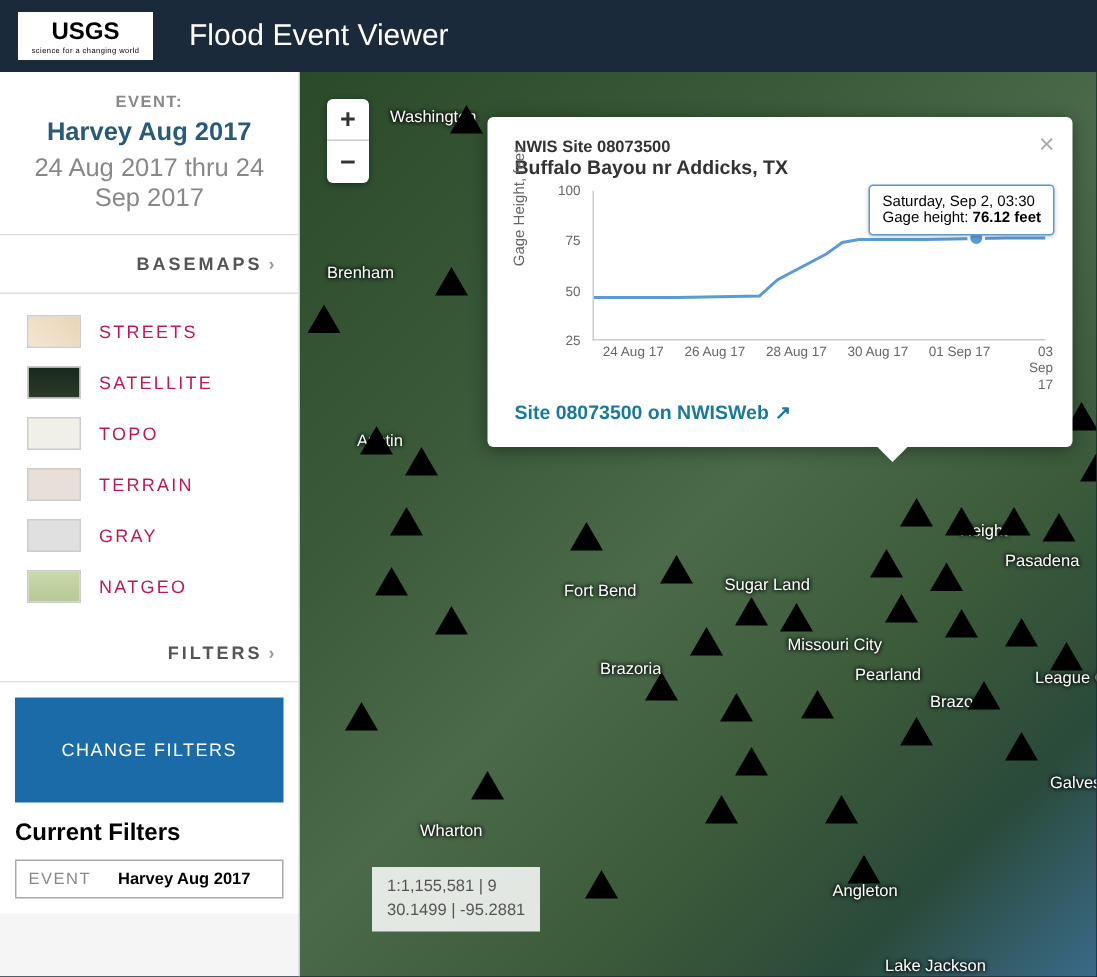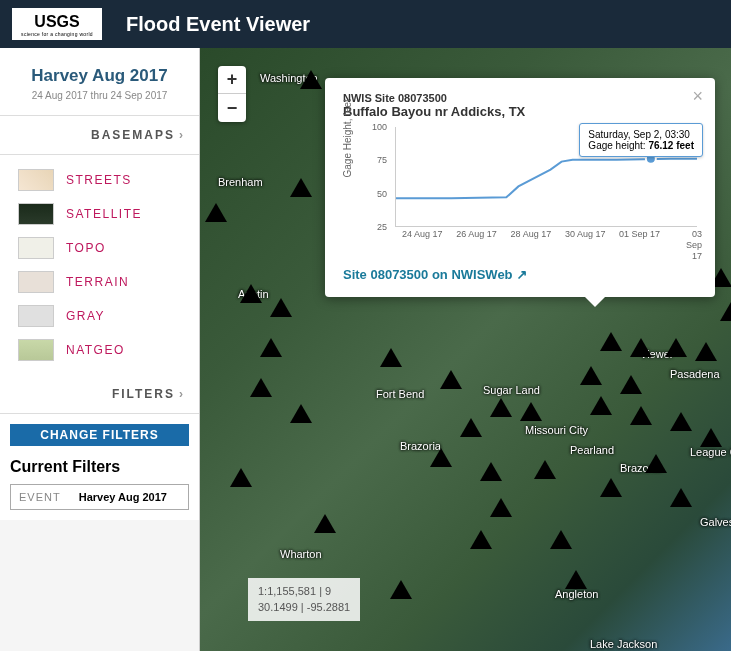--- a/index.html
+++ b/index.html
@@ -1,40 +1,40 @@
 <!DOCTYPE html>
 <html><head>
 <meta charset="utf-8">
 <style>
 *{margin:0;padding:0;box-sizing:border-box;font-family:Arial,Helvetica,sans-serif}
 body{width:731px;height:651px;overflow:hidden;background:#1a2a3a}
 .header{height:48px;background:#1a2a3a;display:flex;align-items:center;padding:0 12px;color:#fff}
 .logo{width:90px;height:32px;background:#fff;color:#000;display:flex;flex-direction:column;align-items:center;justify-content:center;font-weight:bold;font-size:16px;position:relative;padding-top:2px}
 .logo-sub{font-size:5px;font-weight:normal;letter-spacing:0.3px}
-.app-title{margin-left:24px;font-size:20px;font-weight:700}
+.app-title{margin-left:24px;font-size:20px;font-weight:400}
 .main{display:flex;height:603px}
 .sidebar{width:200px;background:#f5f5f5;overflow-y:auto;border-right:1px solid #ccc}
 .event-block{padding:14px 10px;text-align:center;background:#fff;border-bottom:1px solid #ddd}
 .event-label{font-size:11px;color:#888;letter-spacing:1px;font-weight:bold}
 .event-name{font-size:17px;color:#2a5a7a;font-weight:bold;margin:4px 0}
-.event-dates{font-size:10px;color:#888}
+.event-dates{font-size:17px;color:#888}
 .section-header{padding:12px 14px;background:#fff;border-bottom:1px solid #ddd;text-align:right;font-size:12px;letter-spacing:2px;color:#555;font-weight:bold;cursor:pointer}
 .chev{color:#999;margin-left:4px}
 .basemap-list{background:#fff;padding:8px 0}
 .bm-item{display:flex;align-items:center;padding:6px 18px;cursor:pointer}
 .bm-swatch{width:36px;height:22px;margin-right:12px;border:1px solid #ccc;background:#ddd}
 .sw-streets{background:linear-gradient(45deg,#f5e6d3,#e8d5b7)}
 .sw-sat{background:linear-gradient(#1a2a1a,#2a3a2a)}
 .sw-topo{background:#f0f0e8}
 .sw-terrain{background:#e8e0d8}
 .sw-gray{background:#e0e0e0}
 .sw-natgeo{background:linear-gradient(#c8d8a8,#b8c898)}
 .bm-label{font-size:12px;color:#be185d;letter-spacing:1.5px}
 .filters-block{background:#fff;padding:10px}
-.change-filters-btn{width:100%;padding:4px;background:#1a6ba8;color:#fff;border:none;font-size:12px;letter-spacing:1px;cursor:pointer;font-weight:bold}
+.change-filters-btn{width:100%;padding:28px;background:#1a6ba8;color:#fff;border:none;font-size:12px;letter-spacing:1px;cursor:pointer;font-weight:normal}
 .current-filters-title{font-size:16px;font-weight:bold;margin:12px 0 8px 0}
 .filter-chip{border:1px solid #aaa;padding:6px 8px;display:flex;align-items:center;font-size:11px}
 .filter-chip-label{color:#888;letter-spacing:1px;margin-right:18px}
 .filter-chip-value{font-weight:bold}
 .map{flex:1;position:relative;background:linear-gradient(135deg,#2a4a2a 0%,#3a5a3a 30%,#4a6a4a 50%,#3a5a3a 70%,#2a4a3a 85%,#3a6a8a 100%);overflow:hidden}
 .zoom-ctrl{position:absolute;top:18px;left:18px;background:#fff;border-radius:4px;box-shadow:0 1px 4px rgba(0,0,0,0.4);z-index:5}
 .zoom-btn{width:28px;height:28px;display:flex;align-items:center;justify-content:center;font-size:18px;font-weight:bold;cursor:pointer;color:#333}
 .zoom-btn:first-child{border-bottom:1px solid #ccc}
 .coord-box{position:absolute;bottom:30px;left:48px;background:rgba(255,255,255,0.85);padding:6px 10px;font-size:11px;color:#555;line-height:1.4;z-index:5}
 .tri{position:absolute;width:0;height:0;border-left:11px solid transparent;border-right:11px solid transparent;border-bottom:19px solid #000}
@@ -66,20 +66,21 @@
   <div class="logo">
     <span>USGS</span>
     <span class="logo-sub">science for a changing world</span>
   </div>
   <div class="app-title">Flood Event Viewer</div>
 </div>
 
 <div class="main">
   <div class="sidebar">
     <div class="event-block">
+      <div class="event-label">EVENT:</div>
       <div class="event-name">Harvey Aug 2017</div>
       <div class="event-dates">24 Aug 2017 thru 24 Sep 2017</div>
     </div>
 
     <div class="section-header">
       <span>BASEMAPS</span><span class="chev">›</span>
     </div>
     <div class="basemap-list">
       <div class="bm-item">
           <div class="bm-swatch sw-streets"></div>
@@ -134,21 +135,21 @@
     <div class="city-label" style="top:376px;left:325px">Missouri City</div>
     <div class="city-label" style="top:392px;left:200px">Brazoria</div>
     <div class="city-label" style="top:396px;left:370px">Pearland</div>
     <div class="city-label" style="top:414px;left:420px">Brazoria</div>
     <div class="city-label" style="top:320px;left:470px">Pasadena</div>
     <div class="city-label" style="top:398px;left:490px">League City</div>
     <div class="city-label" style="top:468px;left:500px">Galveston</div>
     <div class="city-label" style="top:500px;left:80px">Wharton</div>
     <div class="city-label" style="top:540px;left:355px">Angleton</div>
     <div class="city-label" style="top:590px;left:390px">Lake Jackson</div>
-    <div class="city-label" style="top:300px;left:440px">Viewer</div>
+    <div class="city-label" style="top:300px;left:440px">Height</div>
 
     <div class="tri" style="top:22px;left:100px"></div>
     <div class="tri" style="top:130px;left:90px"></div>
     <div class="tri" style="top:155px;left:5px"></div>
     <div class="tri" style="top:236px;left:40px"></div>
     <div class="tri" style="top:250px;left:70px"></div>
     <div class="tri" style="top:290px;left:60px"></div>
     <div class="tri" style="top:330px;left:50px"></div>
     <div class="tri" style="top:356px;left:90px"></div>
     <div class="tri" style="top:420px;left:30px"></div>

